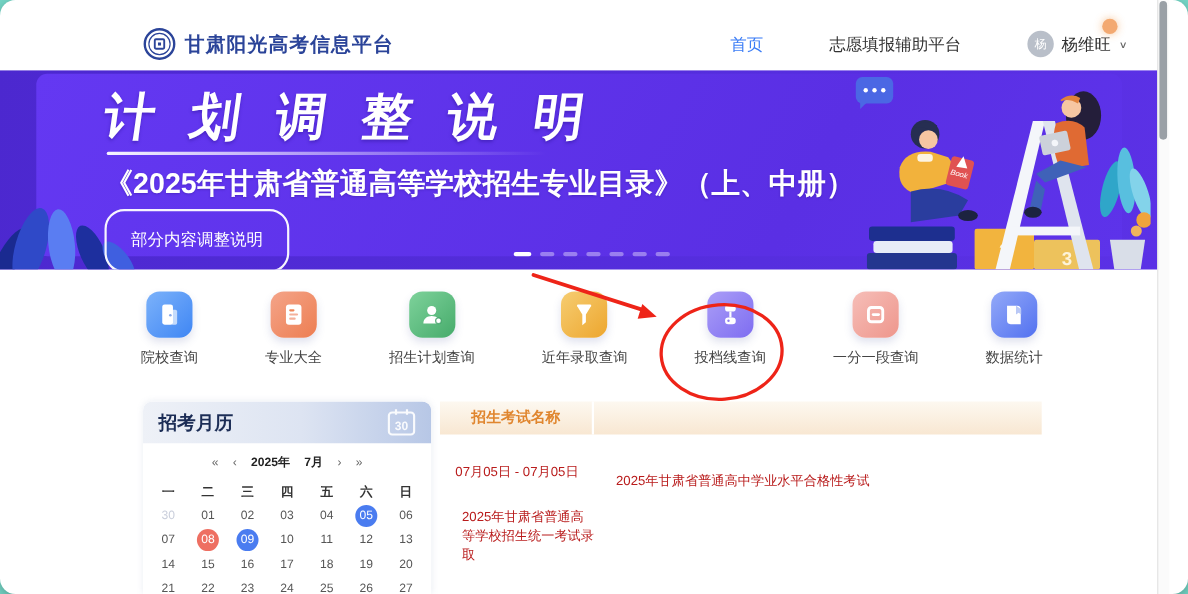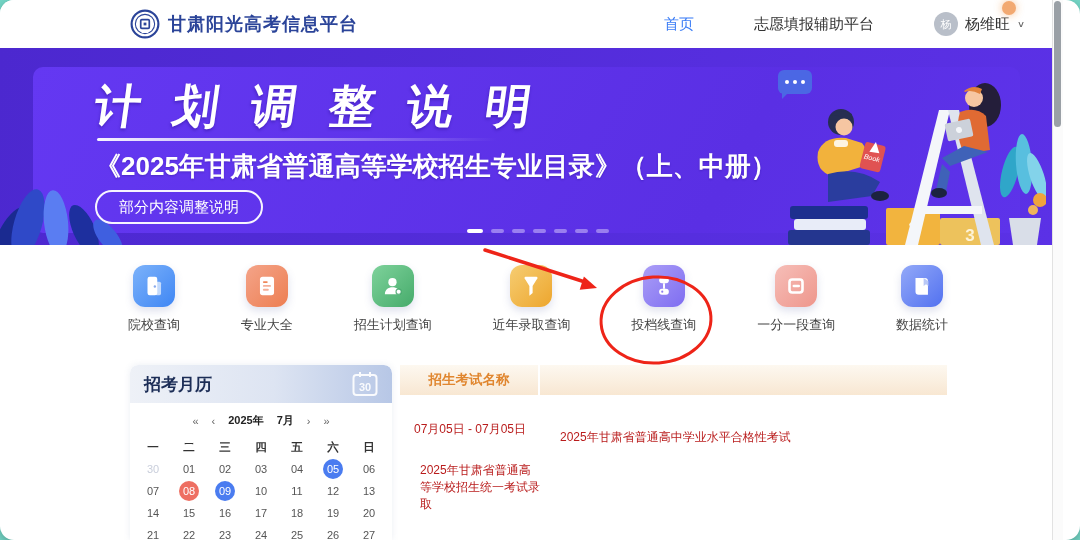--- a/index.html
+++ b/index.html
@@ -1,19 +1,19 @@
 <!DOCTYPE html>
 <html style="--mark-blue: #4a7cf0; --mark-red: #ee6f62;"><head>
 <meta charset="utf-8">
 <style>
   html,body{margin:0;padding:0;background:#74d6c6;font-family:"Liberation Sans","DejaVu Sans",sans-serif;}
   .page{position:relative;width:1080px;height:540px;background:#fff;border-radius:14px;overflow:hidden;box-shadow:0 3px 10px rgba(0,0,0,.25);}
 
   
-  .hdr{position:absolute;left:0;top:0;width:1053px;height:48px;background:#fff;display:flex;align-items:center;z-index:5;}
+  .hdr{position:absolute;left:0;top:16px;width:1053px;height:48px;background:#fff;display:flex;align-items:center;z-index:5;}
   .logo{margin-left:130px;display:flex;align-items:center;gap:8px;cursor:pointer;}
   .seal{width:30px;height:30px;}
   .logo-text{font-size:18px;font-weight:bold;color:#2b4499;letter-spacing:1px;}
   .sun{position:absolute;left:1002px;top:1px;width:14px;height:14px;border-radius:50%;background:#f0944e;opacity:.8;box-shadow:0 0 8px rgba(240,150,70,.7);}
   .nav{margin-left:auto;display:flex;align-items:center;gap:60px;margin-right:28px;}
   .nav-item{font-size:15px;color:#333;cursor:pointer;text-decoration:none;}
   .nav-item.active{color:#3a7cf6;}
   .user{display:flex;align-items:center;gap:7px;cursor:pointer;}
   .avatar{width:24px;height:24px;border-radius:50%;background:#b9bfc9;color:#fff;font-size:11px;display:flex;align-items:center;justify-content:center;}
   .uname{font-size:15px;color:#333;}
@@ -22,21 +22,21 @@
   
   .banner{position:absolute;left:0;top:48px;width:1053px;height:197px;background:linear-gradient(100deg,#4c28cf,#5b31e6);overflow:hidden;cursor:pointer;}
   .banner-inner{position:absolute;left:33px;top:19px;width:987px;height:166px;border-radius:10px;background:linear-gradient(120deg,#6438f2 0%,#5a2fe4 70%,#5d33ea 100%);}
   .leaves{position:absolute;left:0;bottom:0;width:135px;height:105px;}
   .bubble{position:absolute;left:778px;top:22px;width:34px;height:24px;border-radius:6px;background:#4b67e4;display:flex;align-items:center;justify-content:center;gap:4px;}
   .bubble i{width:4px;height:4px;border-radius:50%;background:#fff;display:block;}
   .bubble::after{content:"";position:absolute;left:4px;bottom:-5px;border:5px solid transparent;border-top-color:#4b67e4;border-left-color:#4b67e4;}
   .banner-title{position:absolute;left:95px;top:28px;font-size:46px;font-weight:bold;color:#fff;letter-spacing:32px;white-space:nowrap;transform:skewX(-8deg);text-shadow:0 2px 3px rgba(30,10,120,.35);}
   .banner-underline{position:absolute;left:97px;top:90px;width:400px;height:3px;border-radius:2px;background:linear-gradient(90deg,rgba(255,255,255,.95),rgba(255,255,255,0));}
   .banner-subtitle{position:absolute;left:95px;top:101px;font-size:26px;font-weight:bold;color:#fff;white-space:nowrap;text-shadow:0 1px 2px rgba(30,10,120,.3);}
-  .banner-pill{position:absolute;left:95px;top:142px;height:30px;line-height:30px;padding:0 22px;border:2px solid rgba(255,255,255,.95);border-radius:18px;color:#fff;font-size:15px;cursor:pointer;}
+  .banner-pill{position:absolute;left:95px;top:142px;height:30px;line-height:30px;padding:12px 22px;border:2px solid rgba(255,255,255,.95);border-radius:18px;color:#fff;font-size:15px;cursor:pointer;}
   .dots{position:absolute;left:467px;top:181px;display:flex;align-items:center;gap:8px;}
   .dot{width:13px;height:4px;border-radius:2px;background:rgba(255,255,255,.38);cursor:pointer;}
   .dot.active{width:16px;background:#fff;}
   .illus{position:absolute;left:788px;bottom:0;width:258px;height:185px;}
 
   
   .quick{position:absolute;left:128px;top:251px;width:820px;}
   .quick-head{display:flex;align-items:center;gap:4px;}
   .quick-title{font-size:16px;font-weight:bold;color:#1a1a1a;margin-right:4px;}
   .diamond{width:8px;height:8px;transform:rotate(45deg);display:inline-block;border-radius:1px;}

